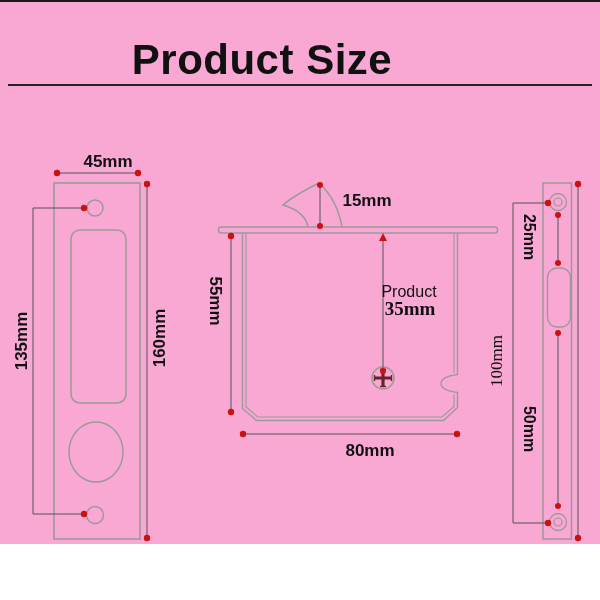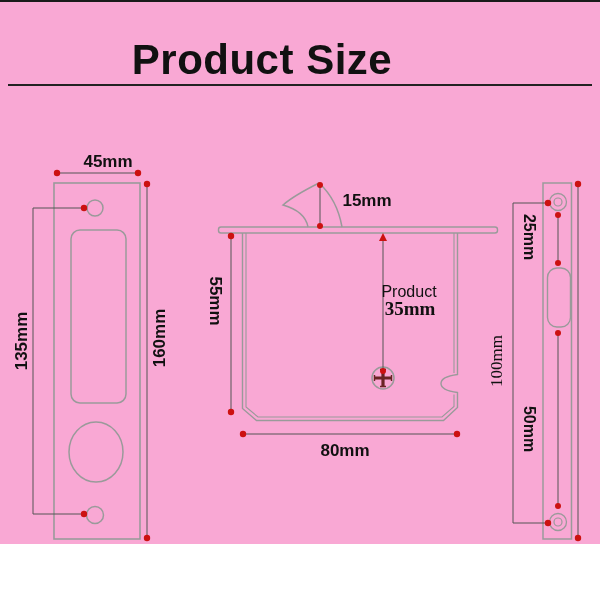--- a/index.html
+++ b/index.html
@@ -105,19 +105,19 @@
   </svg>
 
   <span class="lbl" style="left:108px;top:161px;">45mm</span>
   <span class="lbl rot-ccw" style="left:21px;top:341px;">135mm</span>
   <span class="lbl rot-ccw" style="left:159px;top:338px;">160mm</span>
 
   <span class="lbl" style="left:367px;top:200px;text-align:center;">15mm</span>
   <span class="lbl rot-cw" style="left:215px;top:301px;">55mm</span>
   <span class="lbl reg" style="left:409px;top:292px;">Product</span>
   <span class="lbl serif" style="left:410px;top:308px;font-size:19px;">35mm</span>
-  <span class="lbl" style="left:345px;top:450px;">80mm</span>
+  <span class="lbl" style="left:370px;top:450px;">80mm</span>
 
   <span class="lbl rot-cw" style="left:529px;top:237px;font-size:16px;">25mm</span>
   <span class="lbl rot-cw" style="left:529px;top:429px;font-size:16px;">50mm</span>
   <span class="lbl rot-ccw serif reg" style="left:496px;top:361px;font-size:17px;">100mm</span>
 
 </div>
 
 </body></html>

